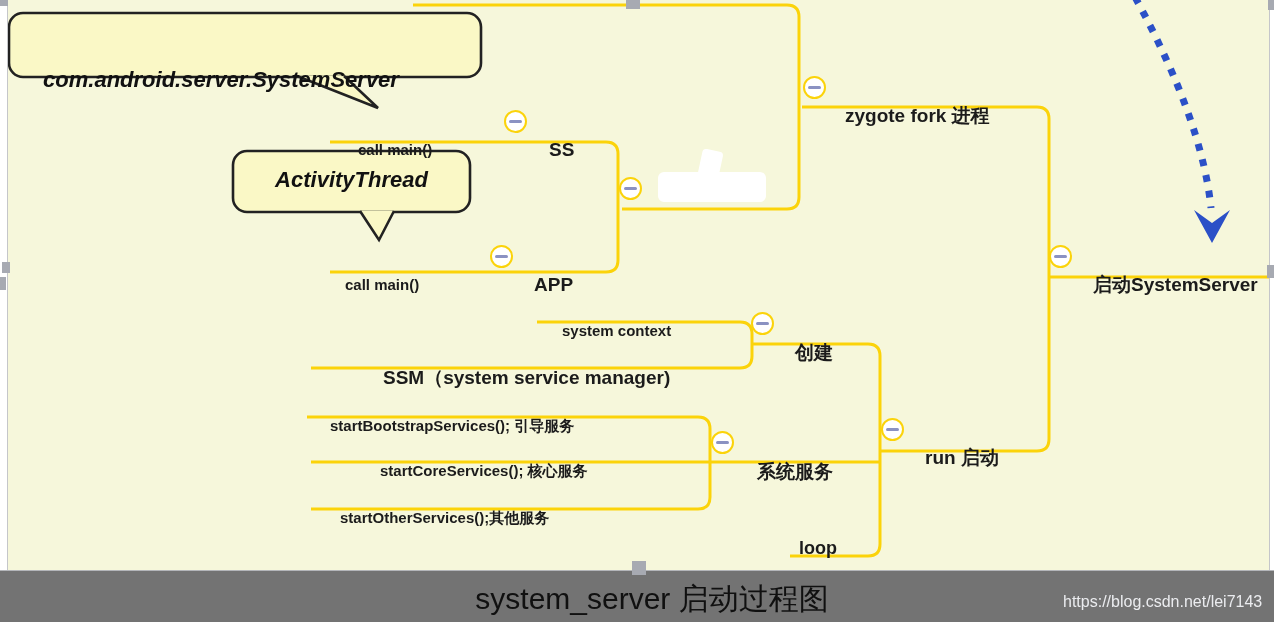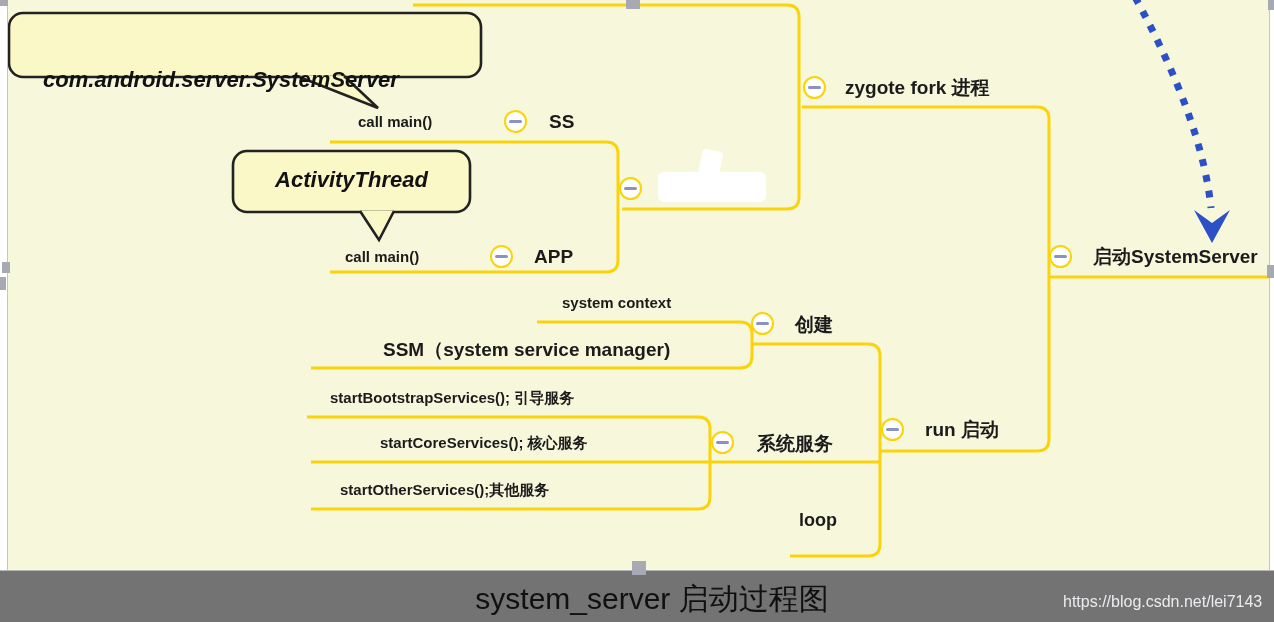--- a/index.html
+++ b/index.html
@@ -15,21 +15,21 @@
     background:#ffffff;
   }
   .diagram{position:absolute;left:0;top:0;width:1274px;height:570px;background:var(--bg);}
   svg.lines{position:absolute;left:0;top:0;}
   .yline{fill:none;stroke:var(--line);stroke-width:3;}
   .arrow-path{fill:none;stroke:var(--arrow);stroke-width:7;stroke-dasharray:7 9;}
   .arrow-head{fill:var(--arrow);stroke:none;}
   .callout-shape{fill:var(--callout-fill);stroke:var(--callout-border);stroke-width:2.6;}
   .blob{fill:#ffffff;stroke:none;}
 
-  .label{position:absolute;color:var(--ink);white-space:nowrap;line-height:1.15;}
+  .label{position:absolute;color:var(--ink);white-space:nowrap;line-height:1.15;margin-top:28px;}
   .w600{font-weight:700;font-size:15px;}
   .w700{font-weight:700;font-size:19px;}
   .callout-text{
     position:absolute;color:#111;font-weight:700;font-style:italic;
     font-size:22px;text-align:center;white-space:nowrap;line-height:1;
   }
   .minus{
     position:absolute;width:19px;height:19px;border-radius:50%;
     background:#fff;border:2.5px solid var(--line);box-sizing:content-box;
   }

